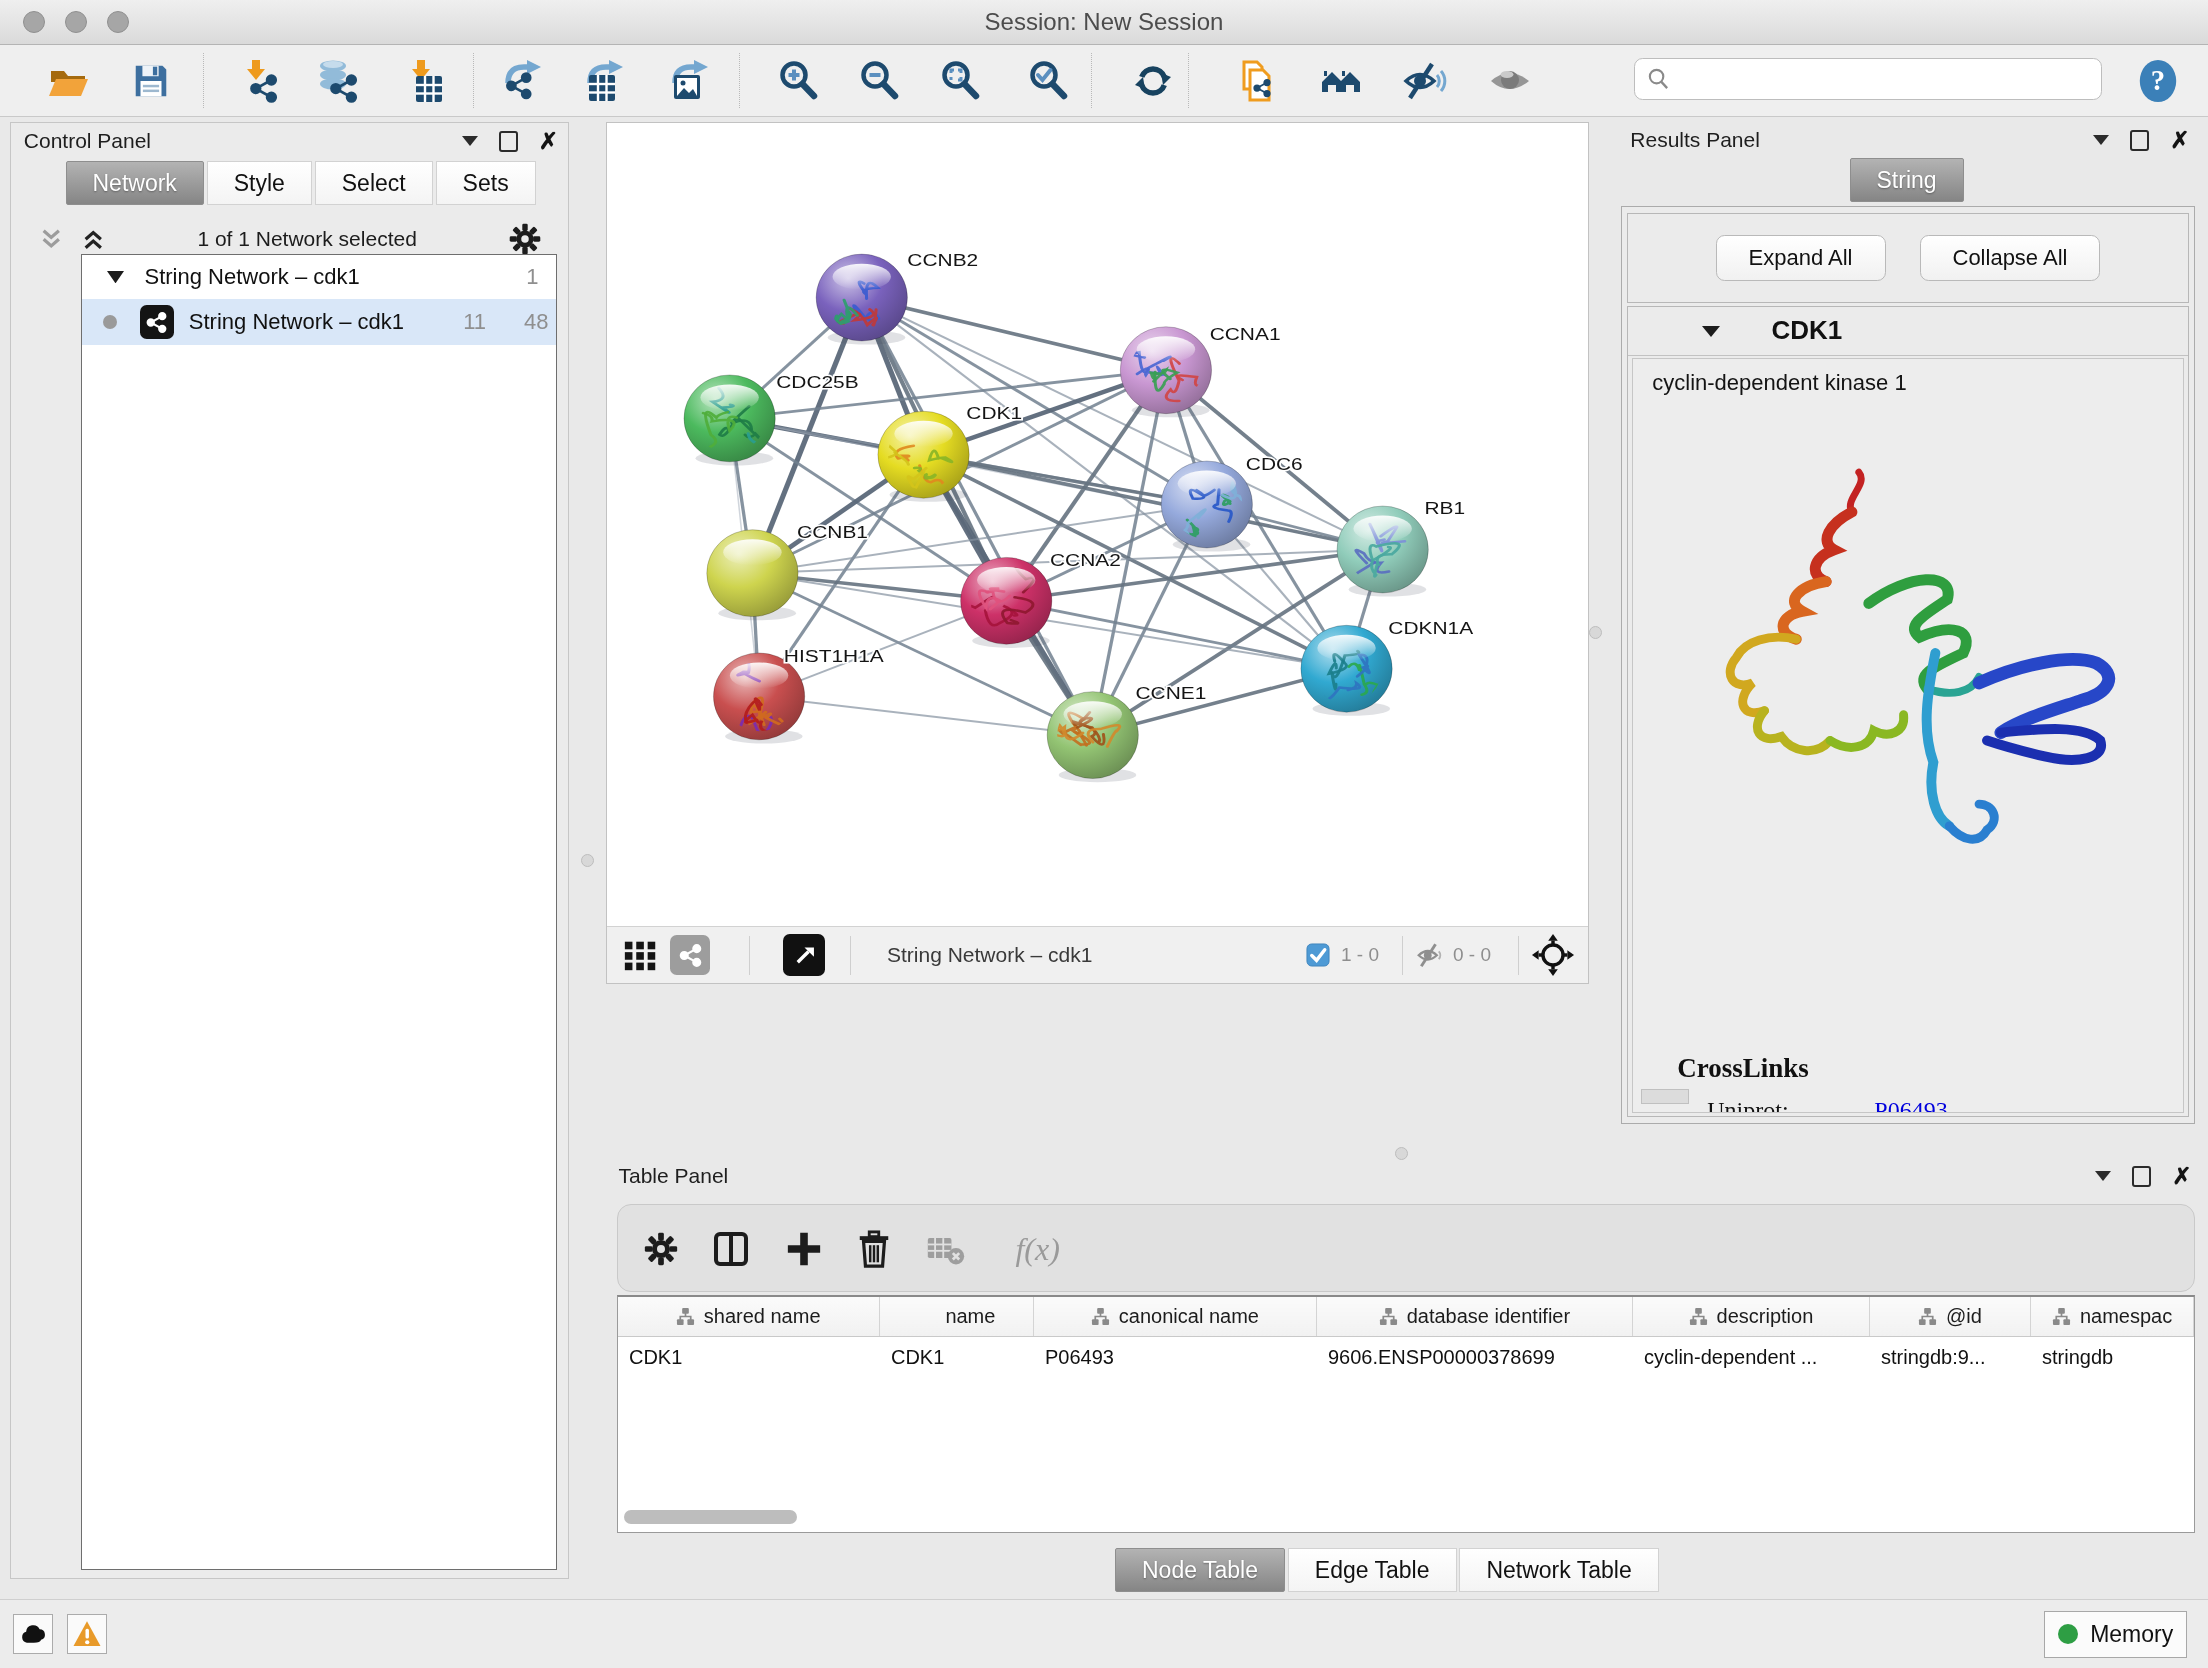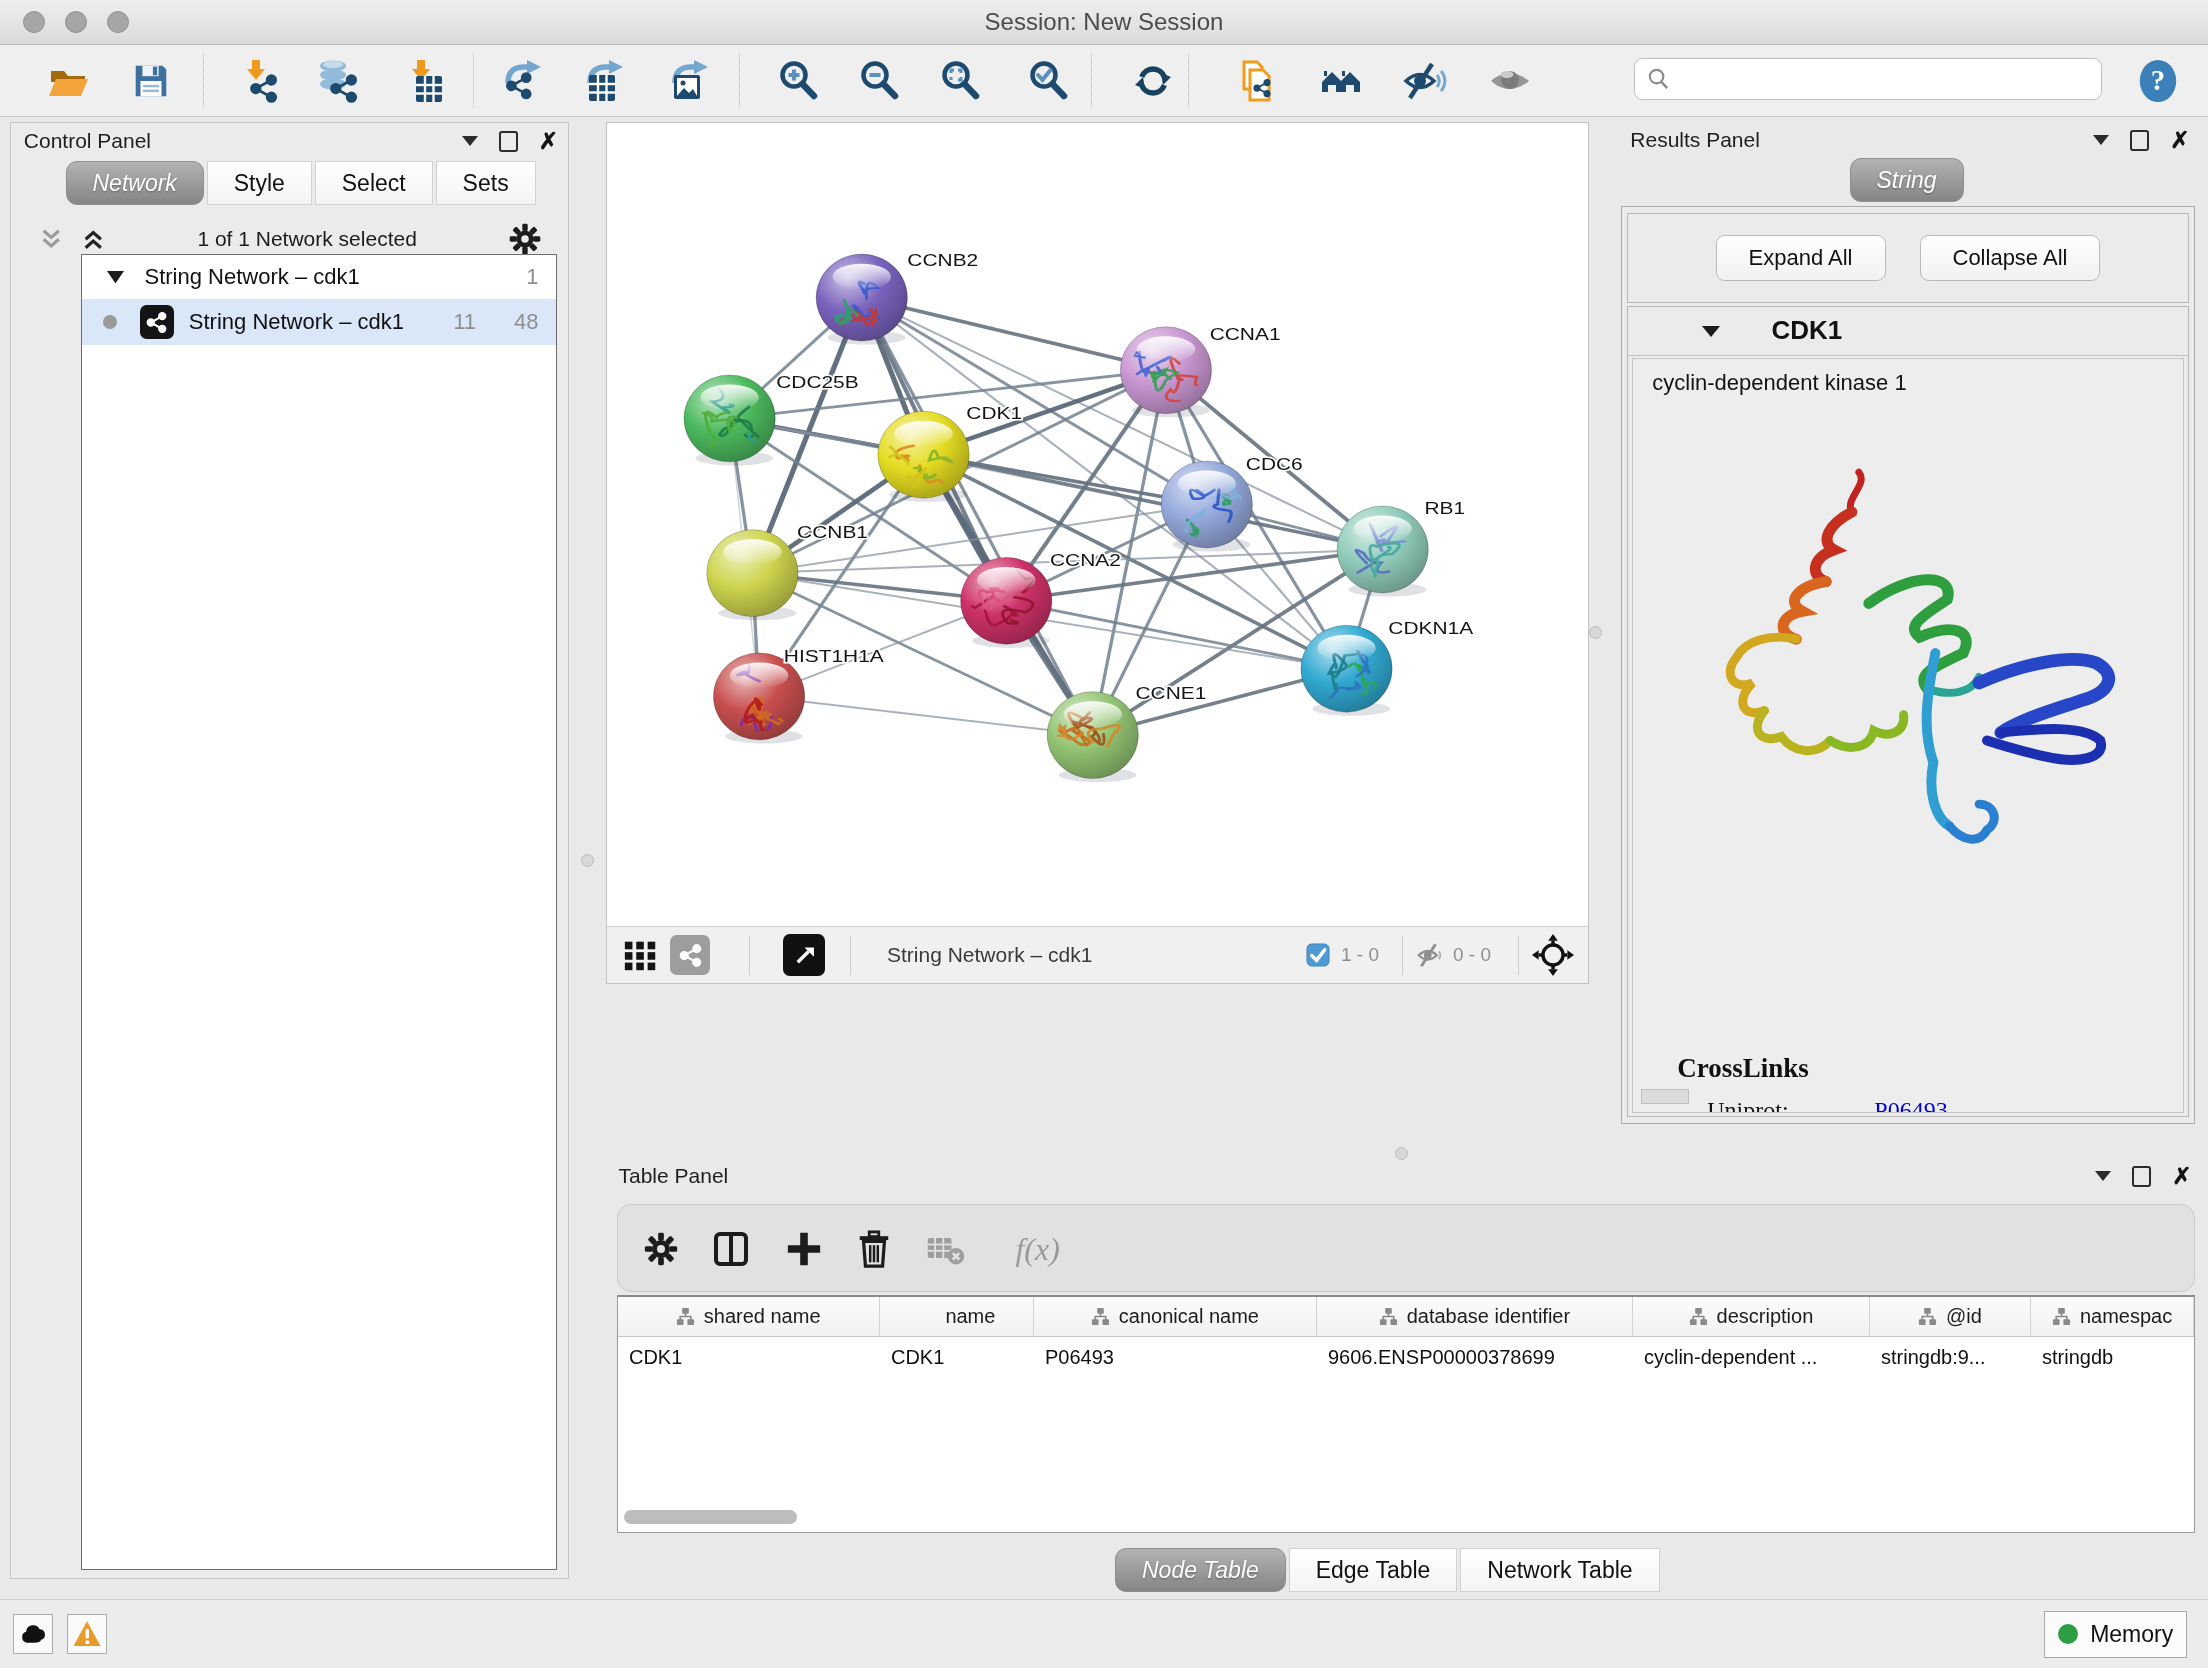--- a/index.html
+++ b/index.html
@@ -16,21 +16,21 @@
   .search-wrap{position:absolute;left:1634px;top:13.3px;width:468px;height:42px;background:#fff;border:1px solid #bdbdbd;border-radius:8.6px;display:flex;align-items:center;padding:0 11.4px;box-sizing:border-box;}
   .search-wrap input{border:none;outline:none;flex:1;font-size:20px;font-family:"Liberation Sans",sans-serif;background:transparent;margin-left:7.6px;color:#333;}
   
   .phead{position:absolute;left:0;right:0;top:0;height:36px;}
   .phead .ptitle{position:absolute;left:13.3px;top:5.7px;font-size:21px;color:#1e1e1e;}
   .hicons{position:absolute;right:9.5px;top:7.6px;display:flex;align-items:center;gap:21px;}
   .h-tri{width:0;height:0;border-left:8.6px solid transparent;border-right:8.6px solid transparent;border-top:10.5px solid #2b2b2b;}
   .h-box{width:15px;height:17px;border:2.4px solid #2b2b2b;border-radius:2.9px;}
   .h-x{font-size:23px;font-weight:bold;color:#141414;line-height:17px;}
   .tab{display:inline-block;height:42px;line-height:42px;padding:0 26px;font-size:23px;border:1px solid #d2d2d2;background:linear-gradient(#ffffff,#f4f4f4);color:#111;margin-right:2.9px;}
-  .tab.sel{background:linear-gradient(#b3b3b3,#858585);color:#fff;border-color:#8e8e8e;border-radius:11px;text-shadow:0 1px 1.9px rgba(0,0,0,.35);font-style:italic;}
+  .tab.sel{background:linear-gradient(#b3b3b3,#858585);color:#fff;border-color:#8e8e8e;border-radius:2px;text-shadow:0 1px 1.9px rgba(0,0,0,.35);}
   
   #control-panel{position:absolute;left:9.5px;top:122px;width:559px;height:1457px;background:#ebebeb;border:1px solid #c6c6c6;box-sizing:border-box;}
   .cp-tabs{position:absolute;left:55px;top:38px;white-space:nowrap;}
   .cp-bar{position:absolute;left:17px;top:95px;right:17px;height:42px;display:flex;align-items:center;}
   .cp-bar .cp-status{flex:1;text-align:center;font-size:21px;color:#1c1c1c;}
   .cp-tree{position:absolute;left:70px;top:131px;width:476px;bottom:7.6px;background:#fff;border:1.9px solid #6e6e6e;box-sizing:border-box;overflow:hidden;}
   .tree-row1{height:44px;display:flex;align-items:center;font-size:22px;color:#111;}
   .tree-row2{height:46px;display:flex;align-items:center;font-size:22px;color:#111;background:#d9e7f8;}
   .tnum{color:#8f8f8f;}
   .net-dot{width:14.3px;height:14.3px;border-radius:50%;background:#9a9a9a;margin-left:21px;}
@@ -356,21 +356,21 @@
     <div class="tree-row2">
       <span class="net-dot"></span>
       <span class="tile" style="width:34px;height:34px;background:#141414;margin-left:23px">
         <svg width="23" height="23" viewBox="0 0 40 40" color="#ffffff">
             <use href="#shareG"></use>
           </svg>
       </span>
       <span style="margin-left:15px">String Network – cdk1</span>
       <span style="flex:1"></span>
       <span class="tnum" style="margin-right:38px">11</span>
-      <span class="tnum" style="margin-right:17px">48</span>
+      <span class="tnum" style="margin-right:7px">48</span>
     </div>
   </div>
 </div>
 
 <div class="knob" style="left:581px;top:854px"></div>
 <div class="knob" style="left:1589px;top:626px"></div>
 <div class="knob" style="left:1395px;top:1147px"></div>
 
 <div id="network-panel">
   <div id="network-canvas">

